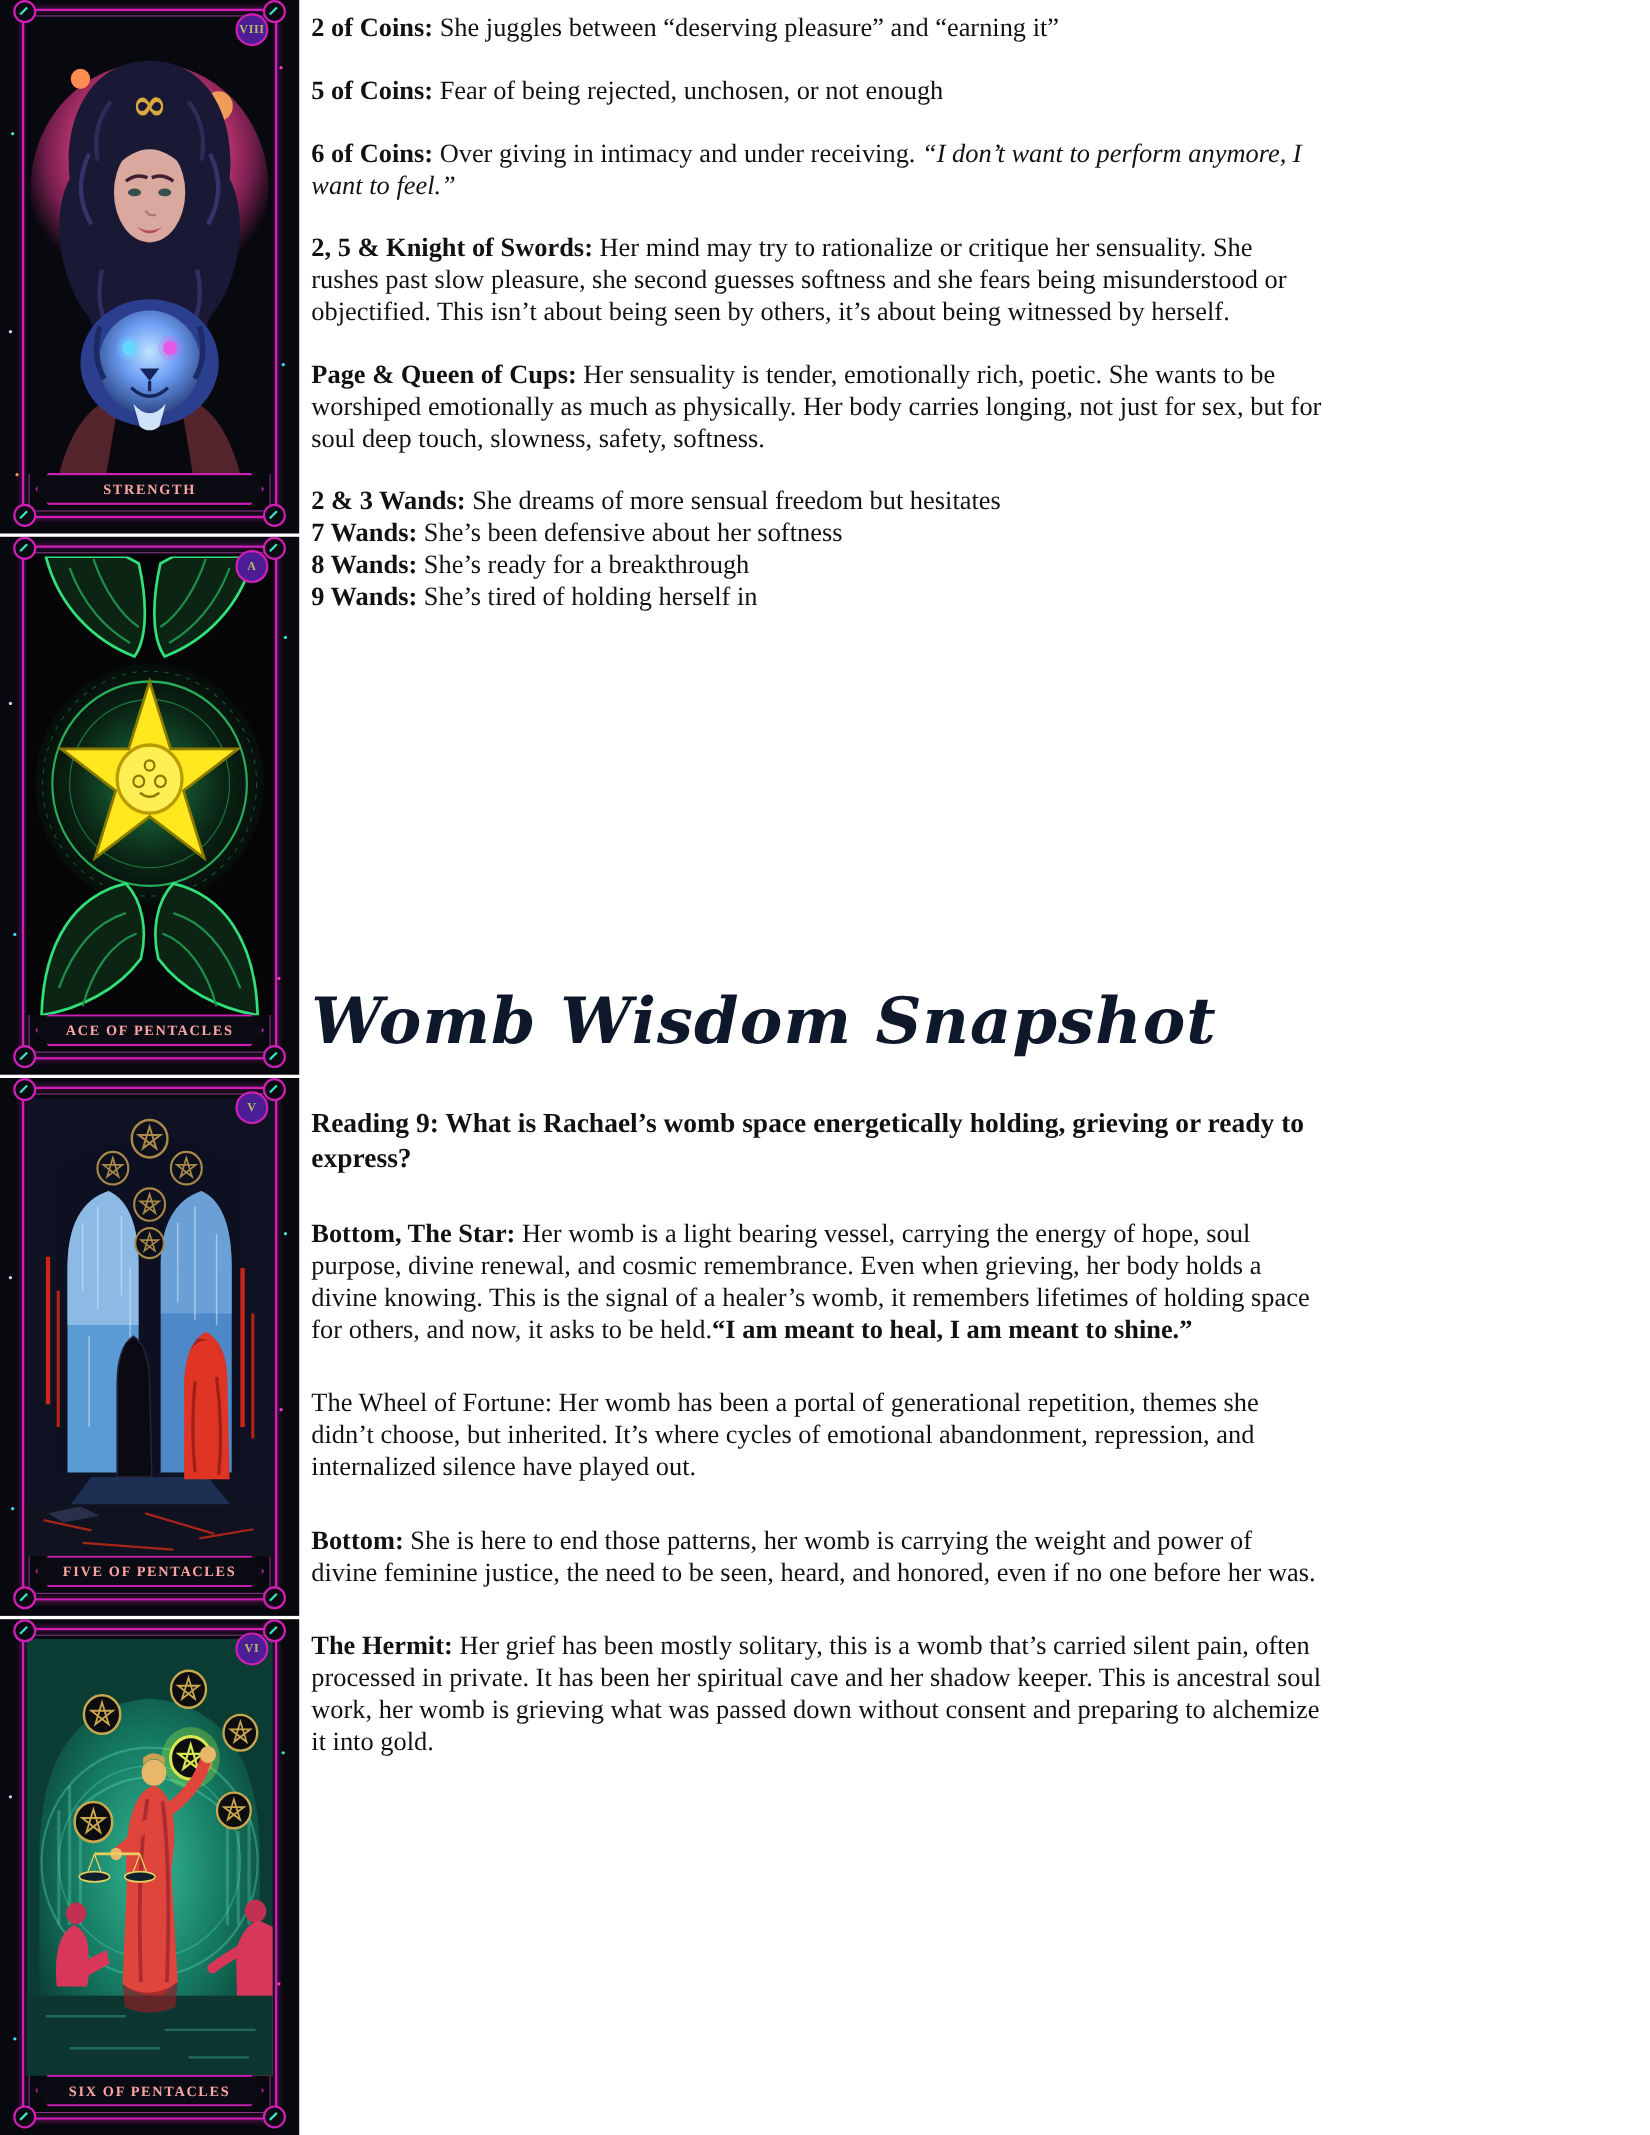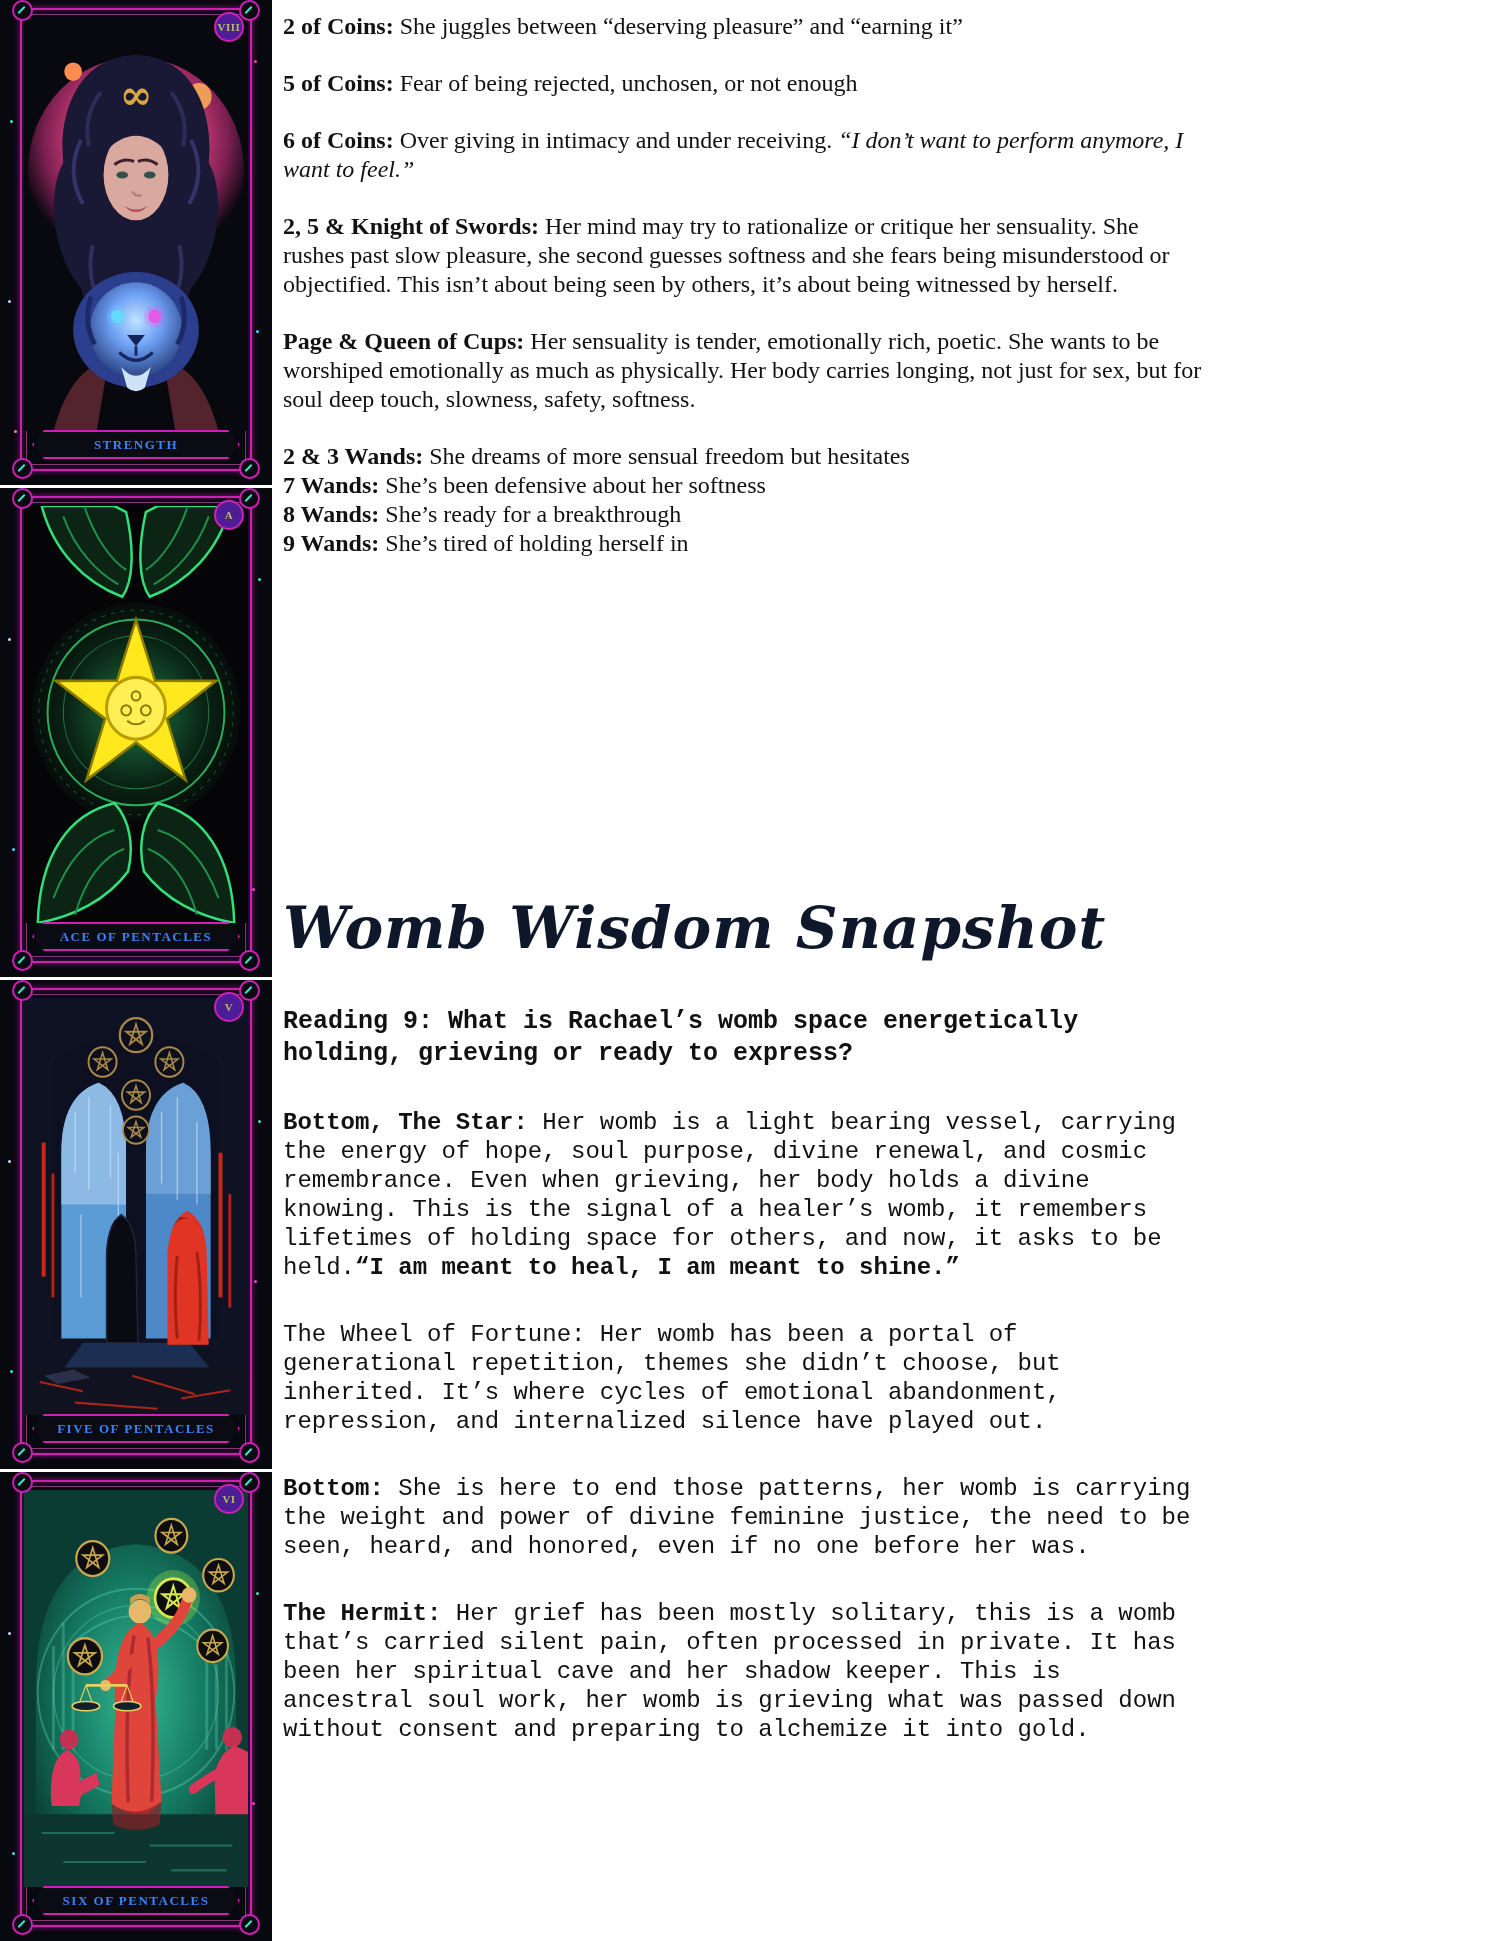--- a/index.html
+++ b/index.html
@@ -27,36 +27,36 @@
     transform:rotate(-45deg);}
   .corner.tl{left:12px;top:0;}
   .corner.tr{right:12px;top:0;}
   .corner.bl{left:12px;bottom:6px;}
   .corner.br{right:12px;bottom:6px;}
   .badge{position:absolute;top:12px;right:28px;width:26px;height:26px;border:2px solid #cf1fb5;
     border-radius:50%;background:#4c1d95;z-index:7;display:flex;align-items:center;justify-content:center;
     color:#b3bd63;font-size:11px;font-weight:bold;letter-spacing:.5px;}
   .banner{position:absolute;left:32px;right:32px;bottom:26px;height:25px;z-index:7;
     border:2px solid #cf1fb5;background:#0b0b14;display:flex;align-items:center;justify-content:center;
-    color:#3b82f6;font-size:13px;font-weight:bold;letter-spacing:1.5px;
+    color:#fca5a5;font-size:13px;font-weight:bold;letter-spacing:1.5px;
     clip-path:polygon(12px 0,calc(100% - 12px) 0,100% 50%,calc(100% - 12px) 100%,12px 100%,0 50%);}
   .art{position:absolute;left:24px;right:24px;top:18px;bottom:54px;z-index:2;}
   .art svg{width:100%;height:100%;display:block;}
   
   .text-col{position:absolute;left:283px;top:0;width:920px;padding-top:12px;}
   .para{font-size:24px;line-height:29px;margin:0 0 28px 0;}
   .para b{font-weight:bold;margin-top:48px;}
   .para i{font-style:italic;}
   .wand-list .para{margin:0;}
   .script-title{
     margin-top:330px;font-size:58px;line-height:80px;font-weight:bold;font-style:italic;
     font-family:"DejaVu Serif",serif;letter-spacing:1px;color:#0f172a;
   }
   .reading-heading{margin-top:62px;font-size:25px;line-height:32px;font-weight:bold;margin-bottom:0;}
-  .snap .para{margin:38px 0 0 0;font-family:Liberation Mono, monospace;}
+  .snap .para{margin:38px 0 0 0;}
 </style>
 </head>
 <body>
 
 <div class="card-col">
 
   <div class="card c1">
     <div class="stars">
       <b style="left:10px;top:120px;background:#3ae8c8"></b>
         <b style="left:254px;top:60px;background:#ff40d0"></b>

